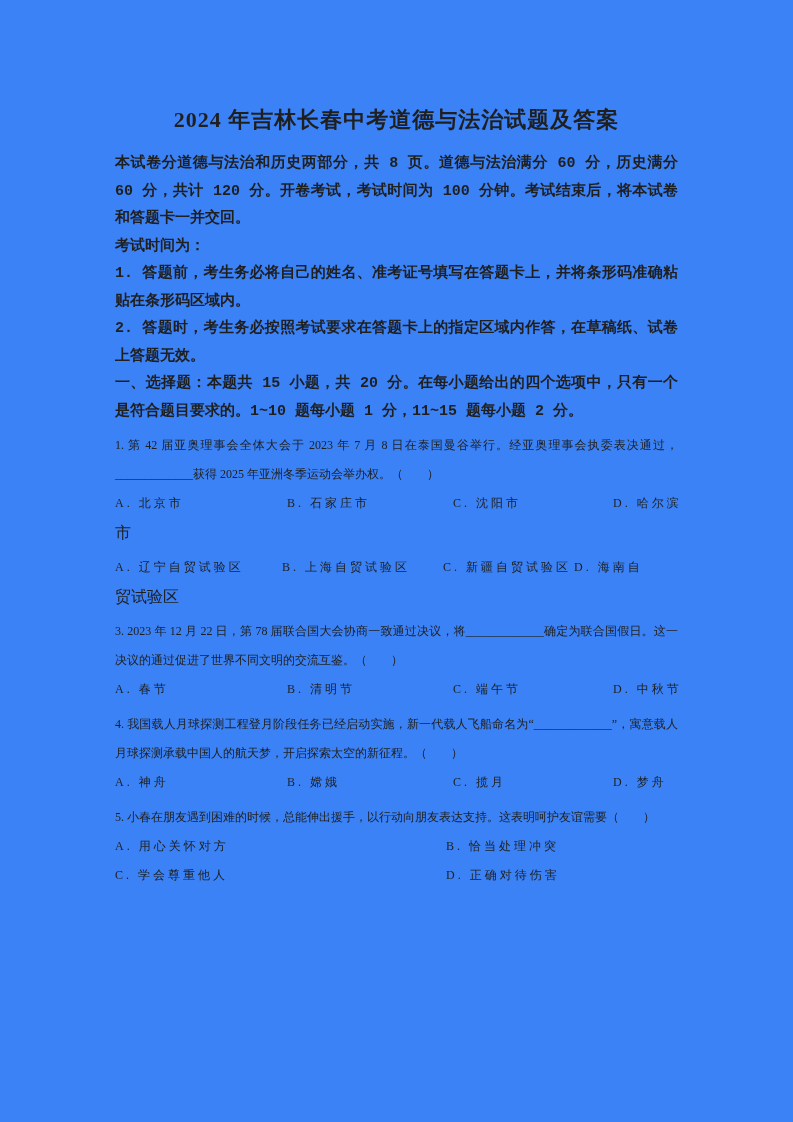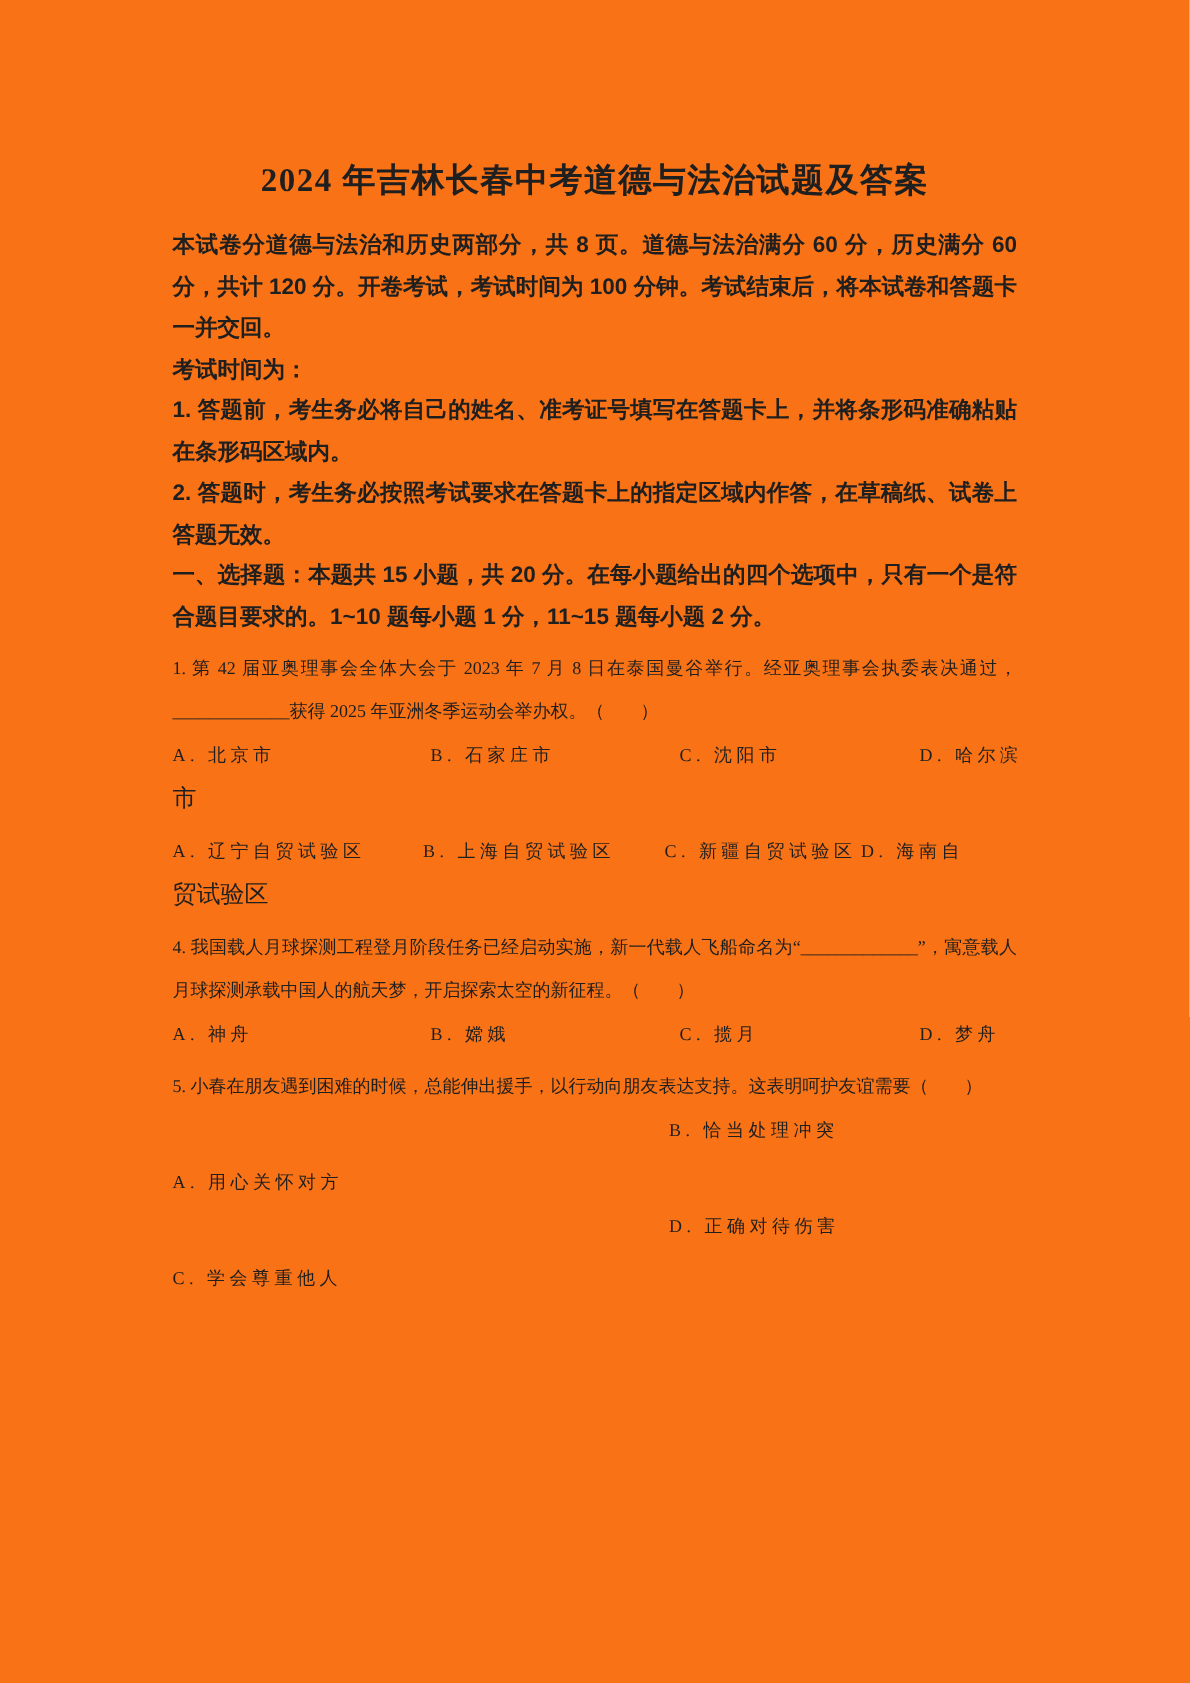--- a/index.html
+++ b/index.html
@@ -12,33 +12,33 @@
     height: 1122px;
     overflow: hidden;
     color: #1f1f1f;
     font-family: "Liberation Serif", "DejaVu Serif", serif;
   }
   .page {
     box-sizing: border-box;
     width: 793px;
     height: 1122px;
     padding: 104px 115px 0 115px;
-    background: #f97316;
+    background: #3b82f6;
   }
   .doc-title {
     font-size: 22px;
     line-height: 32px;
     font-weight: bold;
     text-align: center;
     margin: 0 0 14px 0;
     font-family: "Liberation Serif", "DejaVu Serif", serif;
     letter-spacing: 1px;
   }
   .bold-block {
-    font-family: Liberation Sans, sans-serif;
+    font-family: Liberation Mono, monospace;
     font-weight: bold;
     font-size: 15px;
     line-height: 27.5px;
     text-align: justify;
     margin: 0;
   }
   .stem {
     font-size: 12px;
     line-height: 29px;
     text-align: justify;
@@ -61,21 +61,21 @@
     line-height: 29px;
     margin: 0;
   }
   
   .w1 { width: 172px; }
   .w2 { width: 166px; }
   .w3 { width: 160px; }
   .q2w1 { width: 167px; }
   .q2w2 { width: 161px; }
   .q2w3 { width: 131px; }
-  .half { width: 331px; margin-top: 35px; }
+  .half { width: 331px; }
 </style>
 </head>
 <body>
 
 <div class="page">
 
   <h1 class="doc-title">2024 年吉林长春中考道德与法治试题及答案</h1>
 
   <p class="bold-block">本试卷分道德与法治和历史两部分，共 8 页。道德与法治满分 60 分，历史满分 60 分，共计 120 分。开卷考试，考试时间为 100 分钟。考试结束后，将本试卷和答题卡一并交回。</p>
 
@@ -95,20 +95,26 @@
     <p class="cont">市</p>
   </div>
 
   <div class="question">
     <div class="opts-row">
       <span class="opt q2w1">A. 辽宁自贸试验区</span><span class="opt q2w2">B. 上海自贸试验区</span><span class="opt q2w3">C. 新疆自贸试验区</span><span class="opt">D. 海南自</span>
     </div>
     <p class="cont">贸试验区</p>
   </div>
 
+  <div class="question">
+    <p class="stem">3. 2023 年 12 月 22 日，第 78 届联合国大会协商一致通过决议，将_____________确定为联合国假日。这一决议的通过促进了世界不同文明的交流互鉴。（　　）</p>
+    <div class="opts-row">
+      <span class="opt w1">A. 春节</span><span class="opt w2">B. 清明节</span><span class="opt w3">C. 端午节</span><span class="opt">D. 中秋节</span>
+    </div>
+  </div>
 
   <div class="question">
     <p class="stem">4. 我国载人月球探测工程登月阶段任务已经启动实施，新一代载人飞船命名为“_____________”，寓意载人月球探测承载中国人的航天梦，开启探索太空的新征程。（　　）</p>
     <div class="opts-row">
       <span class="opt w1">A. 神舟</span><span class="opt w2">B. 嫦娥</span><span class="opt w3">C. 揽月</span><span class="opt">D. 梦舟</span>
     </div>
   </div>
 
   <div class="question">
     <p class="stem">5. 小春在朋友遇到困难的时候，总能伸出援手，以行动向朋友表达支持。这表明呵护友谊需要（　　）</p>

